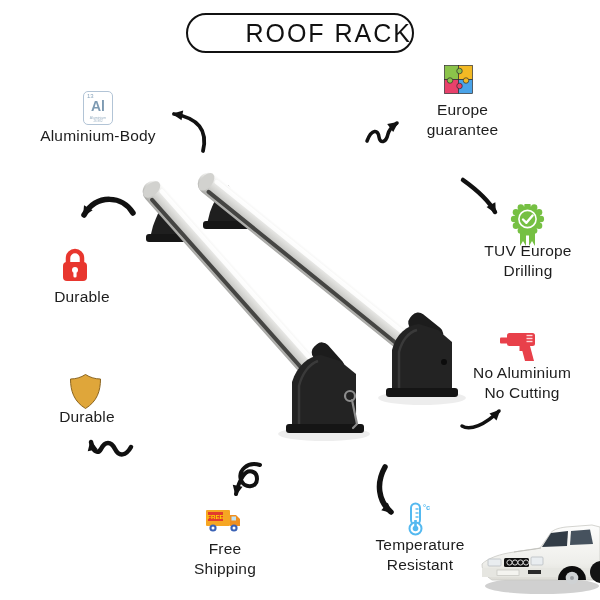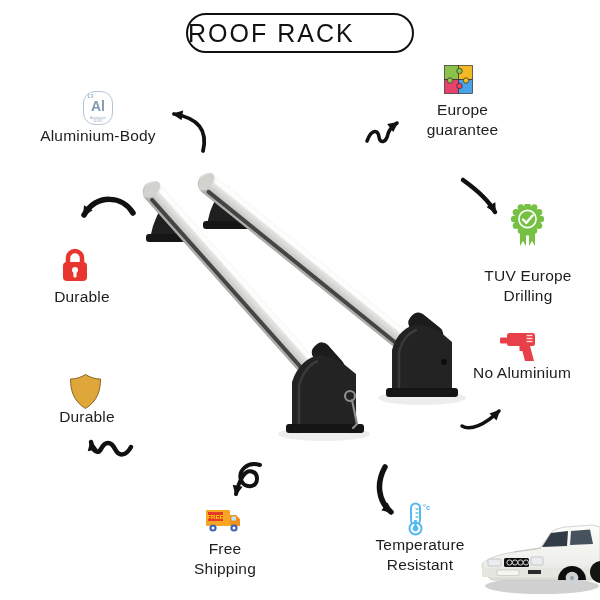--- a/index.html
+++ b/index.html
@@ -4,35 +4,35 @@
 <style>
   html,body{margin:0;padding:0;background:#ffffff;}
   .canvas{
     position:relative;width:600px;height:600px;background:#ffffff;
     font-family:"Liberation Sans", sans-serif;overflow:hidden;
   }
   
   .title-pill{
     position:absolute;left:186px;top:13px;width:228px;height:40px;
     border:2.5px solid #111;border-radius:24px;
-    display:flex;align-items:center;justify-content:flex-start;
+    display:flex;align-items:center;justify-content:flex-end;
     box-sizing:border-box;background:#fff;
   }
   .title-pill span{
     font-size:25px;font-weight:500;letter-spacing:2px;color:#111;
   }
   
   .f-label{
     position:absolute;text-align:center;font-size:15.5px;color:#1d1d1d;
     font-weight:500;letter-spacing:.2px;line-height:1.32;
   }
   
   .al-box{
     position:absolute;left:83px;top:91px;width:30px;height:34px;
-    border:1.5px solid #b2c4d6;border-radius:12px;background:#fff;
+    border:1.5px solid #b2c4d6;border-radius:5px;background:#fff;
     box-sizing:border-box;
   }
   .al-num{position:absolute;top:1px;left:3px;font-size:6px;color:#8ba6bd;}
   .al-sym{position:absolute;top:6px;left:0;width:100%;text-align:center;
     font-size:14px;font-weight:700;color:#7d9ab2;}
   .al-name{position:absolute;bottom:4px;left:0;width:100%;text-align:center;
     font-size:3.5px;color:#9ab0c3;}
   .al-mass{position:absolute;bottom:1px;left:0;width:100%;text-align:center;
     font-size:3px;color:#9ab0c3;}
   .abs{position:absolute;}
@@ -201,29 +201,30 @@
 
   <div class="f-label" style="left:18px;top:126px;width:160px">Aluminium-Body</div>
 
   <div class="f-label" style="left:395px;top:100px;width:135px">
     <div>Europe</div>
     <div>guarantee</div>
   </div>
 
   <div class="f-label" style="left:30px;top:287px;width:104px">Durable</div>
 
-  <div class="f-label" style="left:458px;top:266px;width:140px">
+  <div class="f-label" style="left:458px;top:241px;width:140px">
     <div>TUV Europe</div>
     <div>Drilling</div>
   </div>
 
   <div class="f-label" style="left:37px;top:407px;width:100px">Durable</div>
 
   <div class="f-label" style="left:452px;top:363px;width:140px">
     <div>No Aluminium</div>
+    <div>No Cutting</div>
   </div>
 
   <div class="f-label" style="left:175px;top:539px;width:100px">
     <div>Free</div>
     <div>Shipping</div>
   </div>
 
   <div class="f-label" style="left:350px;top:535px;width:140px">
     <div>Temperature</div>
     <div>Resistant</div>

